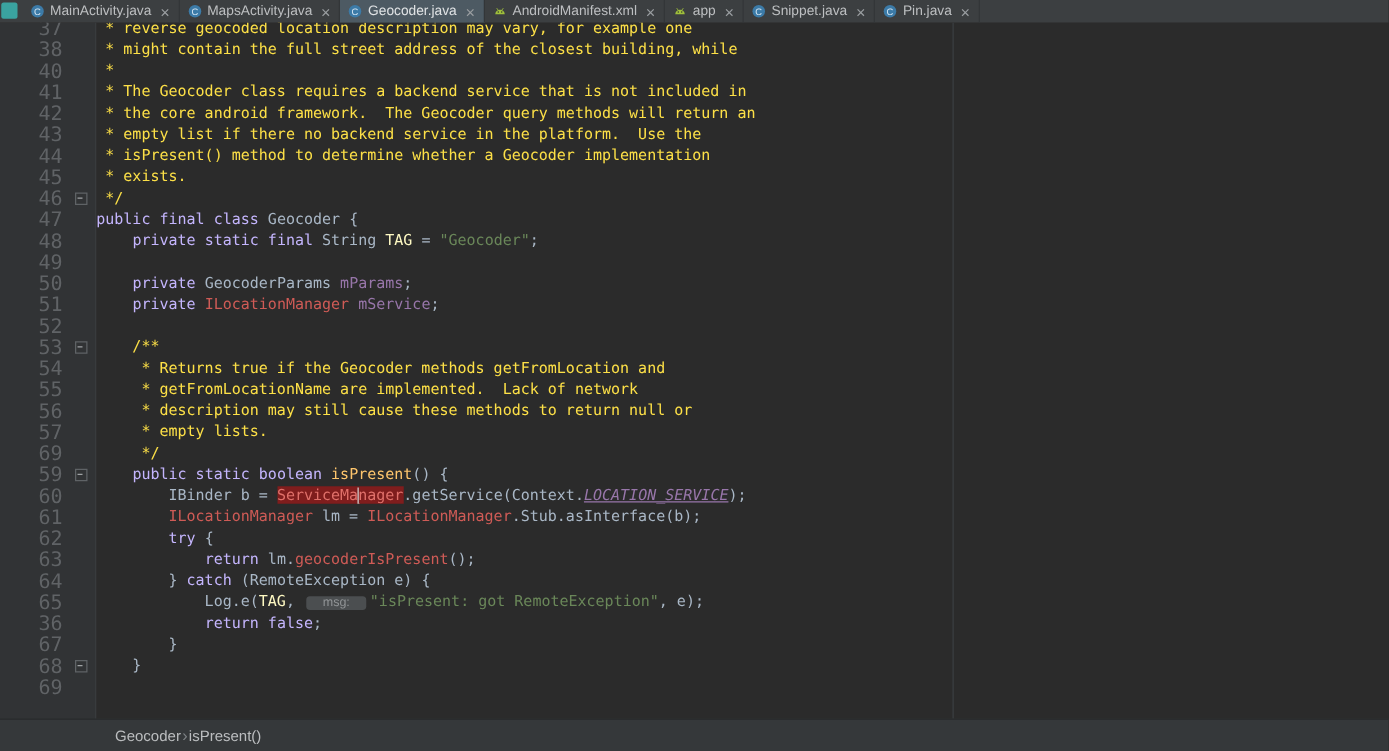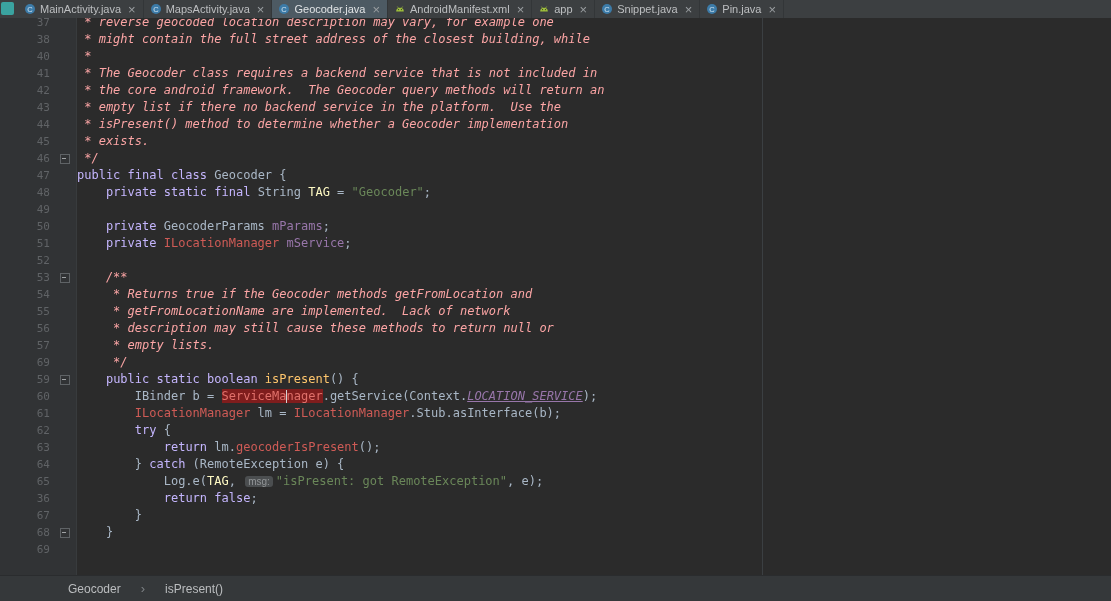--- a/index.html
+++ b/index.html
@@ -14,41 +14,41 @@
   .tab.active{background:#4d5a63;color:#e0e3e5}
   .tab-icon{width:12px;height:12px;display:inline-flex;flex:none}
   .tab-close{color:#9a9ea1;font-size:13px;line-height:1;margin-left:3px}
 
   
   .editor{position:absolute;top:18px;left:0;right:0;height:557px;overflow:hidden}
   .gutter-col{position:absolute;left:0;top:0;width:77px;height:100%;background:#313335;border-right:1px solid #383b3d;z-index:0}
   .margin-guide{position:absolute;left:762px;top:0;height:100%;width:1px;background:#3b3f42;z-index:0}
   .lines{position:absolute;top:-4px;left:0;right:0;z-index:1}
   .line{display:flex;height:17px;line-height:17px;font-family:"DejaVu Sans Mono",monospace;font-size:12px}
-  .lnum{flex:none;width:50px;text-align:right;color:#606366;font-size:11px;font-family:"DejaVu Sans Mono",monospace}
+  .lnum{flex:none;width:50px;text-align:right;color:#606366;font-size:16px;font-family:"DejaVu Sans Mono",monospace}
   .fold{flex:none;width:27px;position:relative}
   .fold.minus::before{content:"";position:absolute;left:10px;top:4px;width:8px;height:8px;border:1px solid #5f6366;background:#313335}
   .fold.minus::after{content:"";position:absolute;left:12px;top:8px;width:4px;height:1px;background:#a0a3a5}
   .codetext{white-space:pre}
 
   .tk-def{color:#a9b7c6}
-  .tk-com{color:#fca5a5;font-style:italic}
+  .tk-com{color:#fde047;}
   .tk-kw{color:#c4b5fd}
   .tk-str{color:#6a8759}
   .tk-fld{color:#9876aa}
   .tk-sfld{color:#fef9c3;}
   .tk-meth{color:#ffc66d}
   .tk-err{color:#cf5b56}
   .tk-errsel{color:#e0706a;background:#7f1d1d}
   .tk-cst{color:#9876aa;font-style:italic;text-decoration:underline}
   .tk-caret{display:inline-block;width:2px;height:13px;background:#d4d4d4;vertical-align:middle;margin:0 -1px}
-  .tk-hint{background:#4b4e50;color:#919496;border-radius:3px;font-size:10px;font-family:"Liberation Sans",sans-serif;padding:0 3px;margin:0 3px 0 2px}
+  .tk-hint{background:#4b4e50;color:#919496;border-radius:3px;font-size:10px;font-family:"Liberation Sans",sans-serif;padding:0 13px;margin:0 3px 0 2px}
 
   
-  .breadcrumb-bar{position:absolute;left:0;right:0;bottom:0;height:26px;background:#35383a;border-top:1px solid #2a2c2e;display:flex;align-items:center;padding-left:68px;gap:20px;font-size:12px;color:#bbbdbf;z-index:3}
+  .breadcrumb-bar{position:absolute;left:0;right:0;bottom:0;height:26px;background:#35383a;border-top:1px solid #2a2c2e;display:flex;align-items:center;padding-left:92px;gap:1px;font-size:12px;color:#bbbdbf;z-index:3}
   .crumb{cursor:default}
   .crumb-sep{color:#7d8184;font-size:13px}
 </style>
 </head>
 <body>
 
 <div class="tab-bar">
   <div class="corner-icon"></div>
   <div class="tabs">
       <div class="tab">

